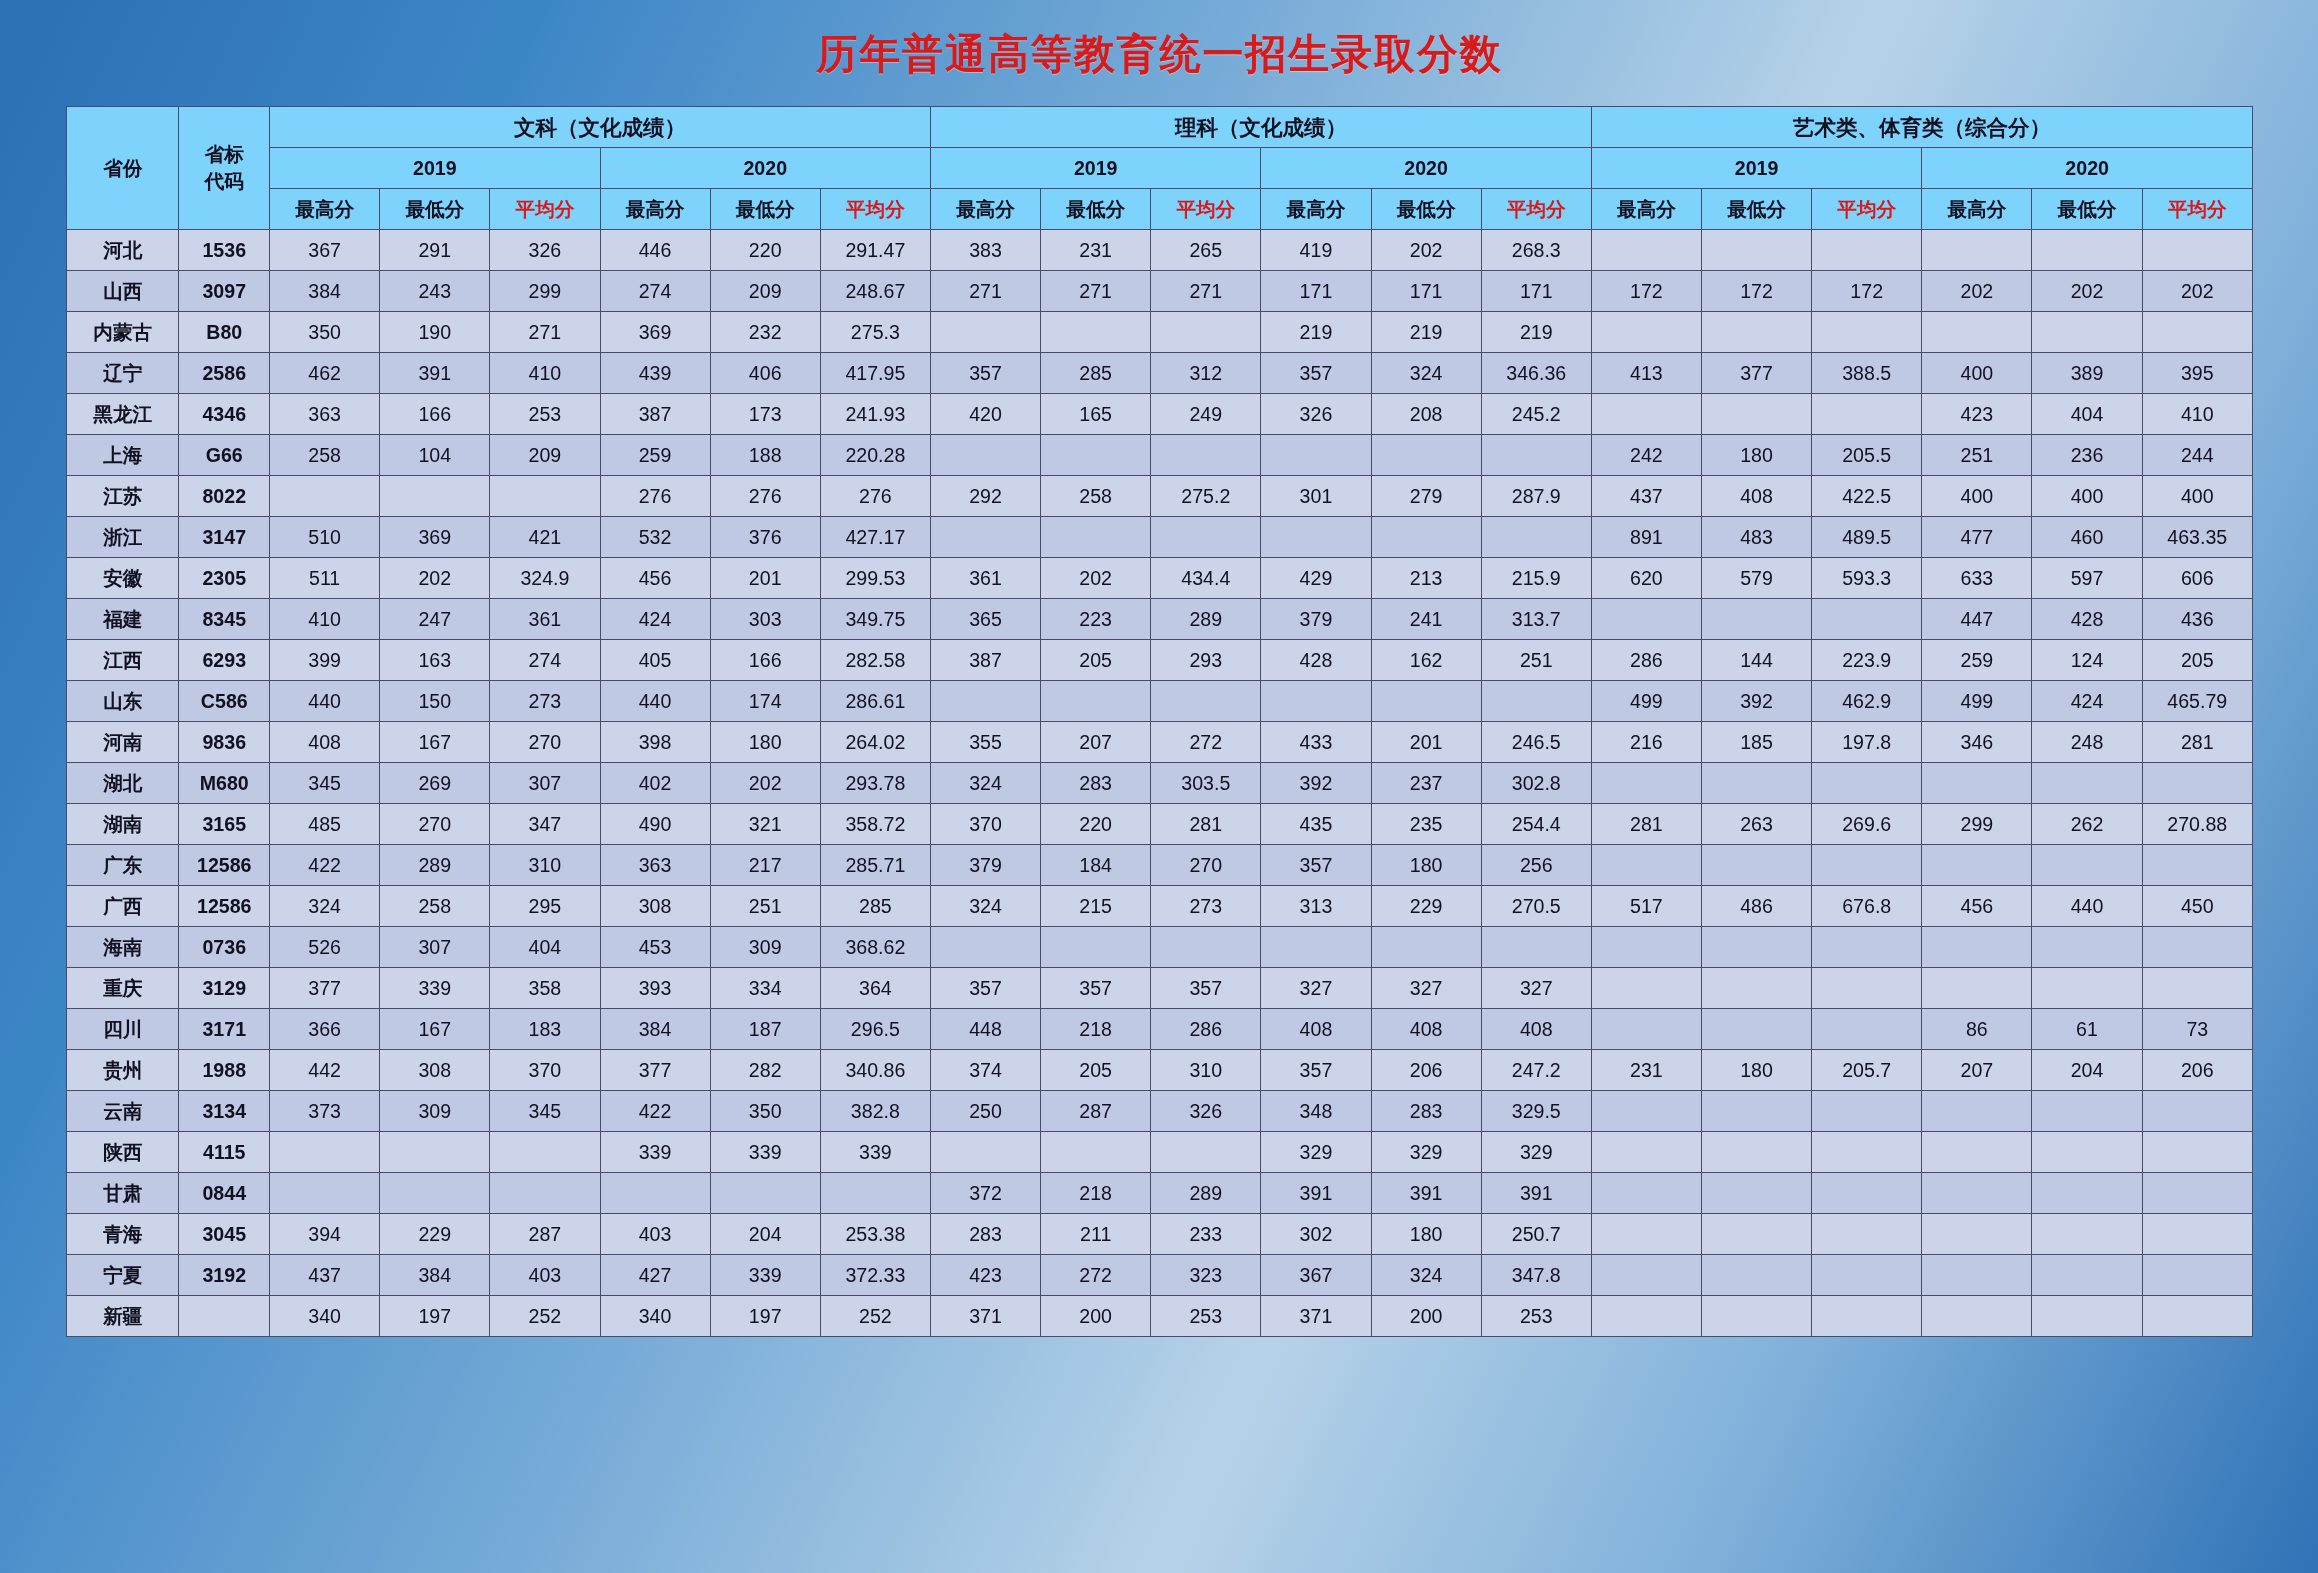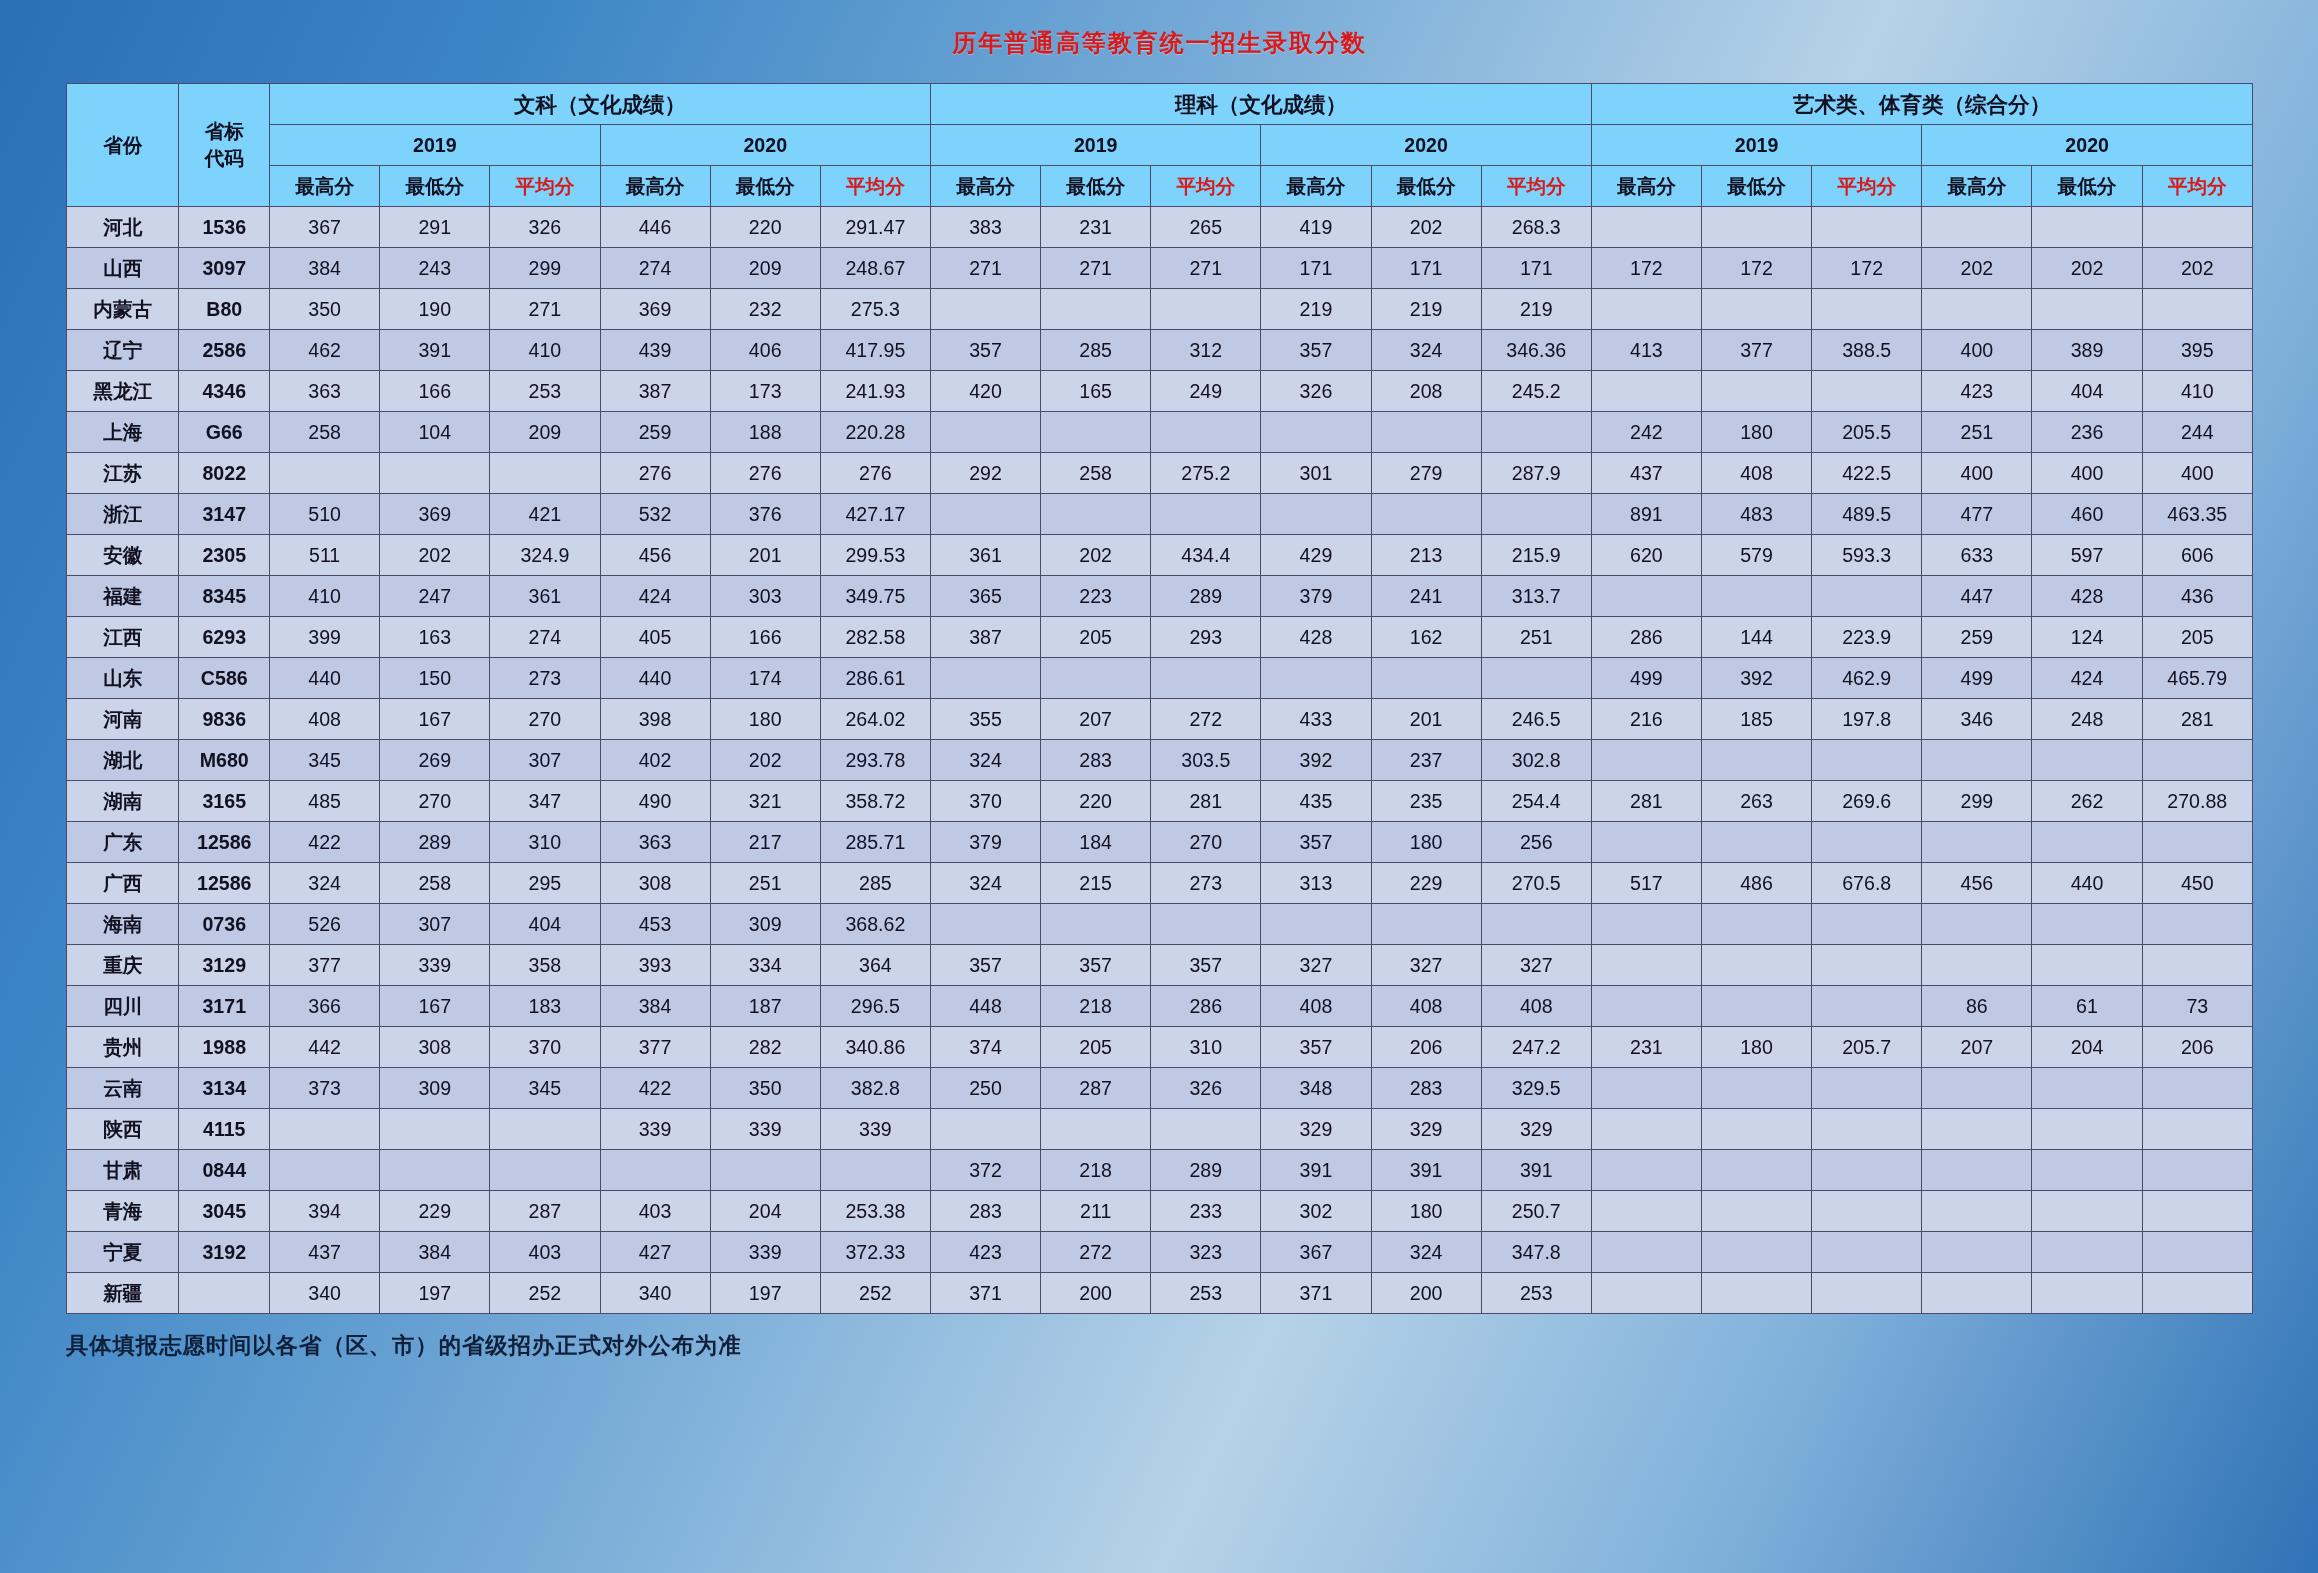--- a/index.html
+++ b/index.html
@@ -15,21 +15,21 @@
     position: relative;
   }
   .page {
     position: absolute;
     inset: 0;
   }
   .title {
     text-align: center;
     color: #d81a1a;
     font-weight: bold;
-    font-size: 24px;
+    font-size: 41px;
     letter-spacing: 1.9px;
     padding-top: 27px;
     text-shadow: 0 0.9px 0.9px rgba(255,255,255,0.35);
   }
   .table-wrap {
     margin: 24px auto 0 auto;
     width: 2187px;
   }
   table.scores {
     border-collapse: collapse;
@@ -745,16 +745,15 @@
             <td></td>
             <td class="avgcell"></td>
             <td></td>
             <td></td>
             <td class="avgcell"></td>
           </tr>
         </tbody>
     </table>
   </div>
 
-  <div class="footnote">具体填报志愿时间以各省（区、市）的省级招办正式对外公布为准</div>
 
 </div>
 
 
 </body></html>

